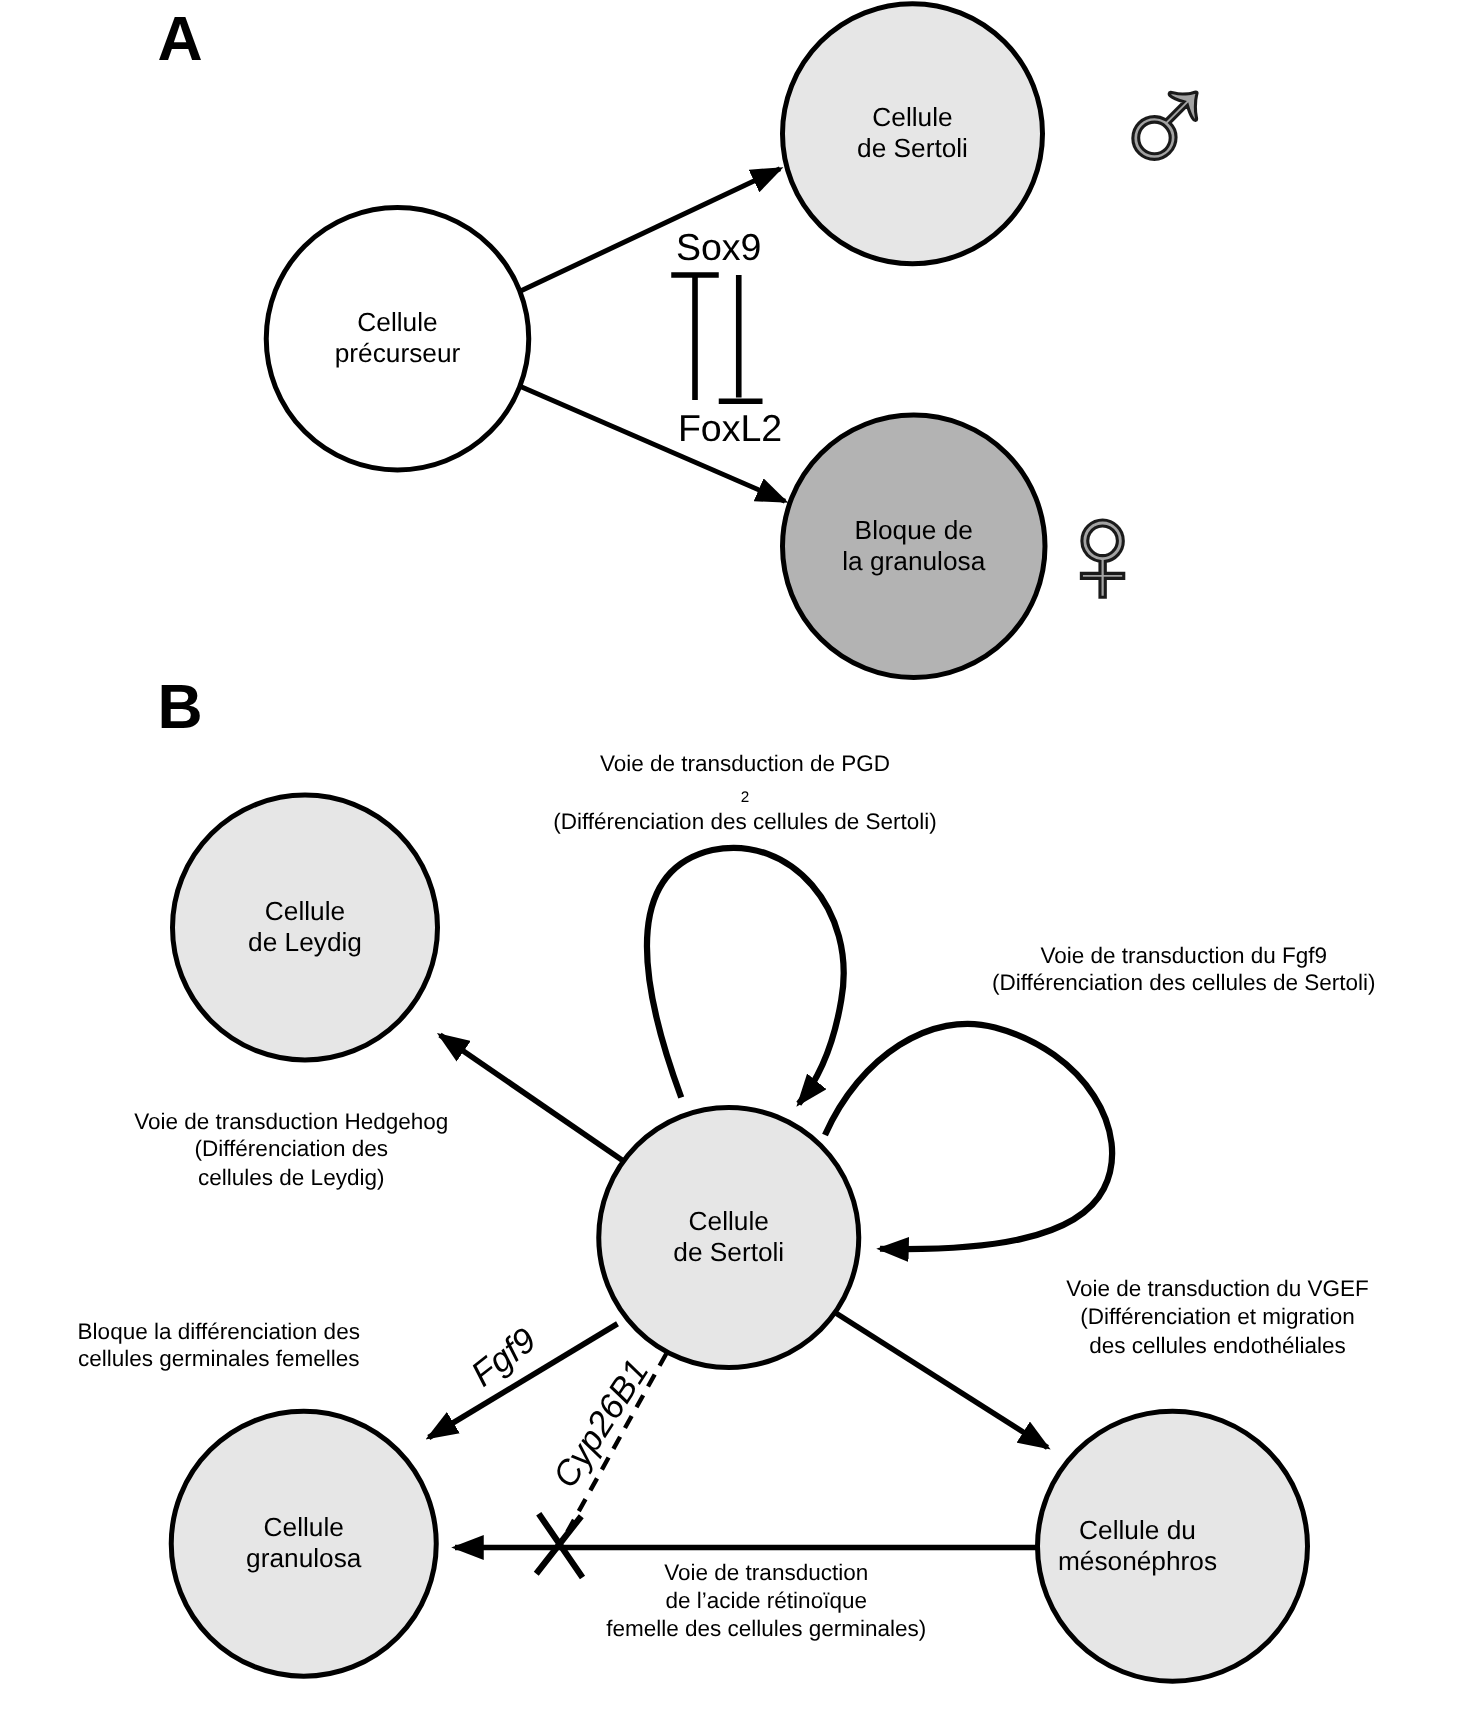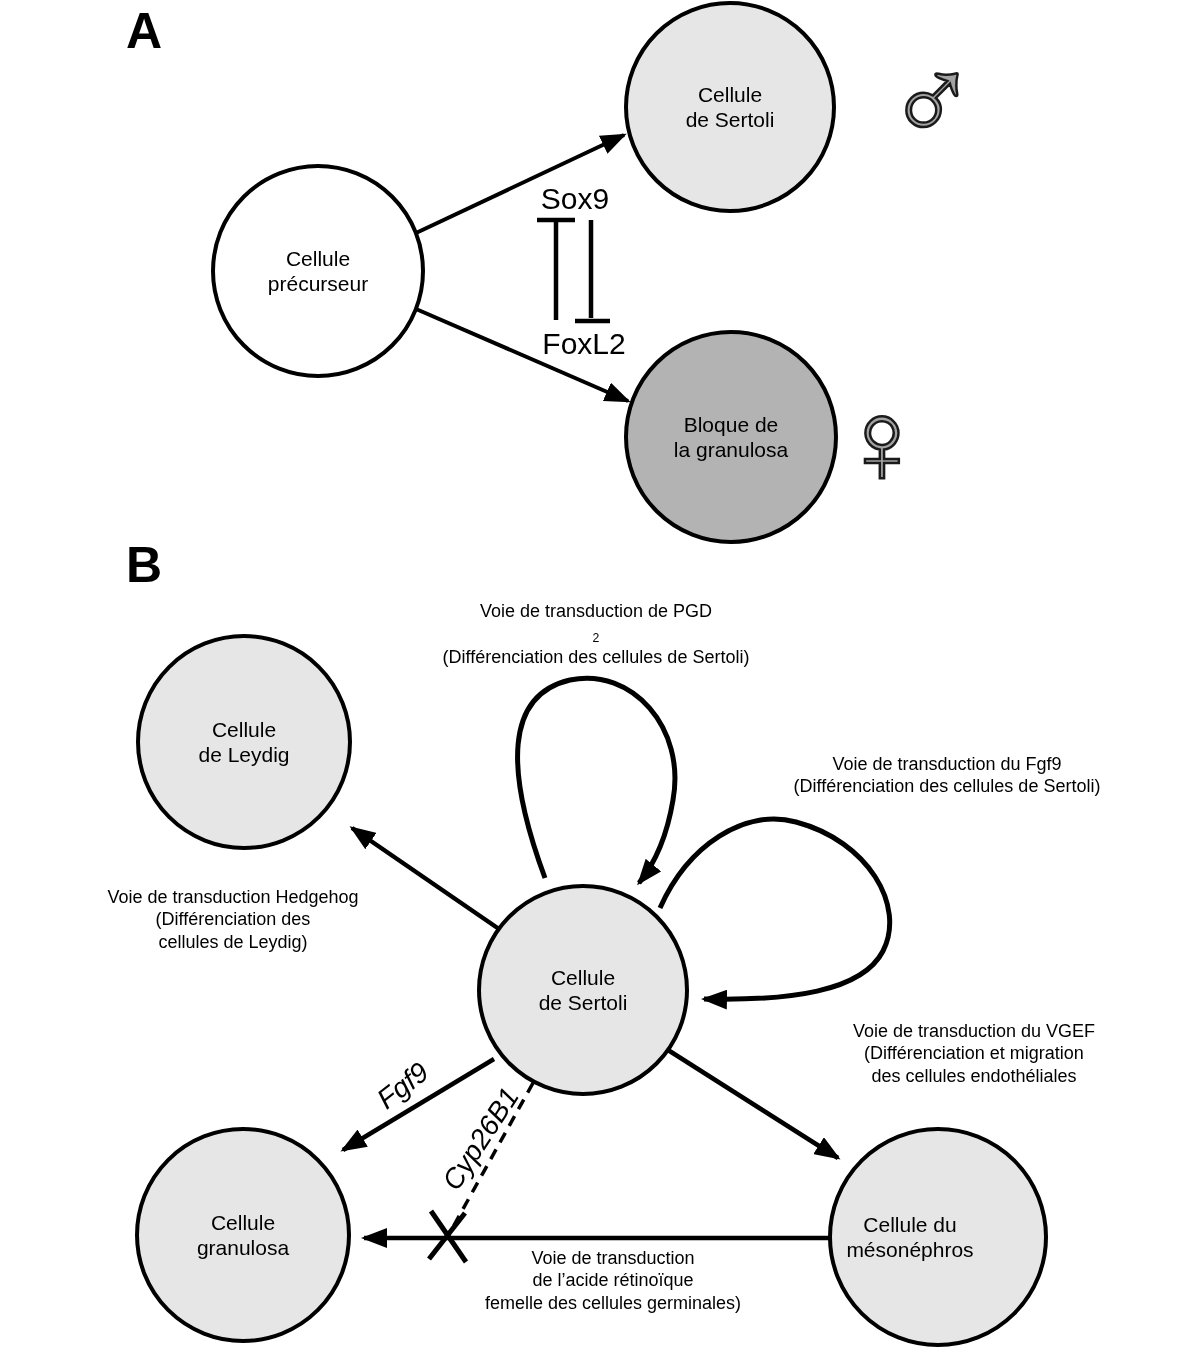--- a/index.html
+++ b/index.html
@@ -130,20 +130,24 @@
     <span>(Différenciation et migration</span>
     <span>des cellules endothéliales</span>
   </div>
 
   <div class="annot" style="left:233px; top:886px;">
     <span>Voie de transduction Hedgehog</span>
     <span>(Différenciation des</span>
     <span>cellules de Leydig)</span>
   </div>
 
+  <div class="annot" style="left:175px; top:1054px;">
+    <span>Bloque la différenciation des</span>
+    <span>cellules germinales femelles</span>
+  </div>
 
   <div class="annot" style="left:613px; top:1247px;">
     <span>Voie de transduction</span>
     <span>de l’acide rétinoïque</span>
     <span>femelle des cellules germinales)</span>
   </div>
 
   <div class="rot-gene rot-fgf9" style="left:403px; top:1086px;">Fgf9</div>
   <div class="rot-gene rot-cyp" style="left:481px; top:1139px;">Cyp26B1</div>
 

